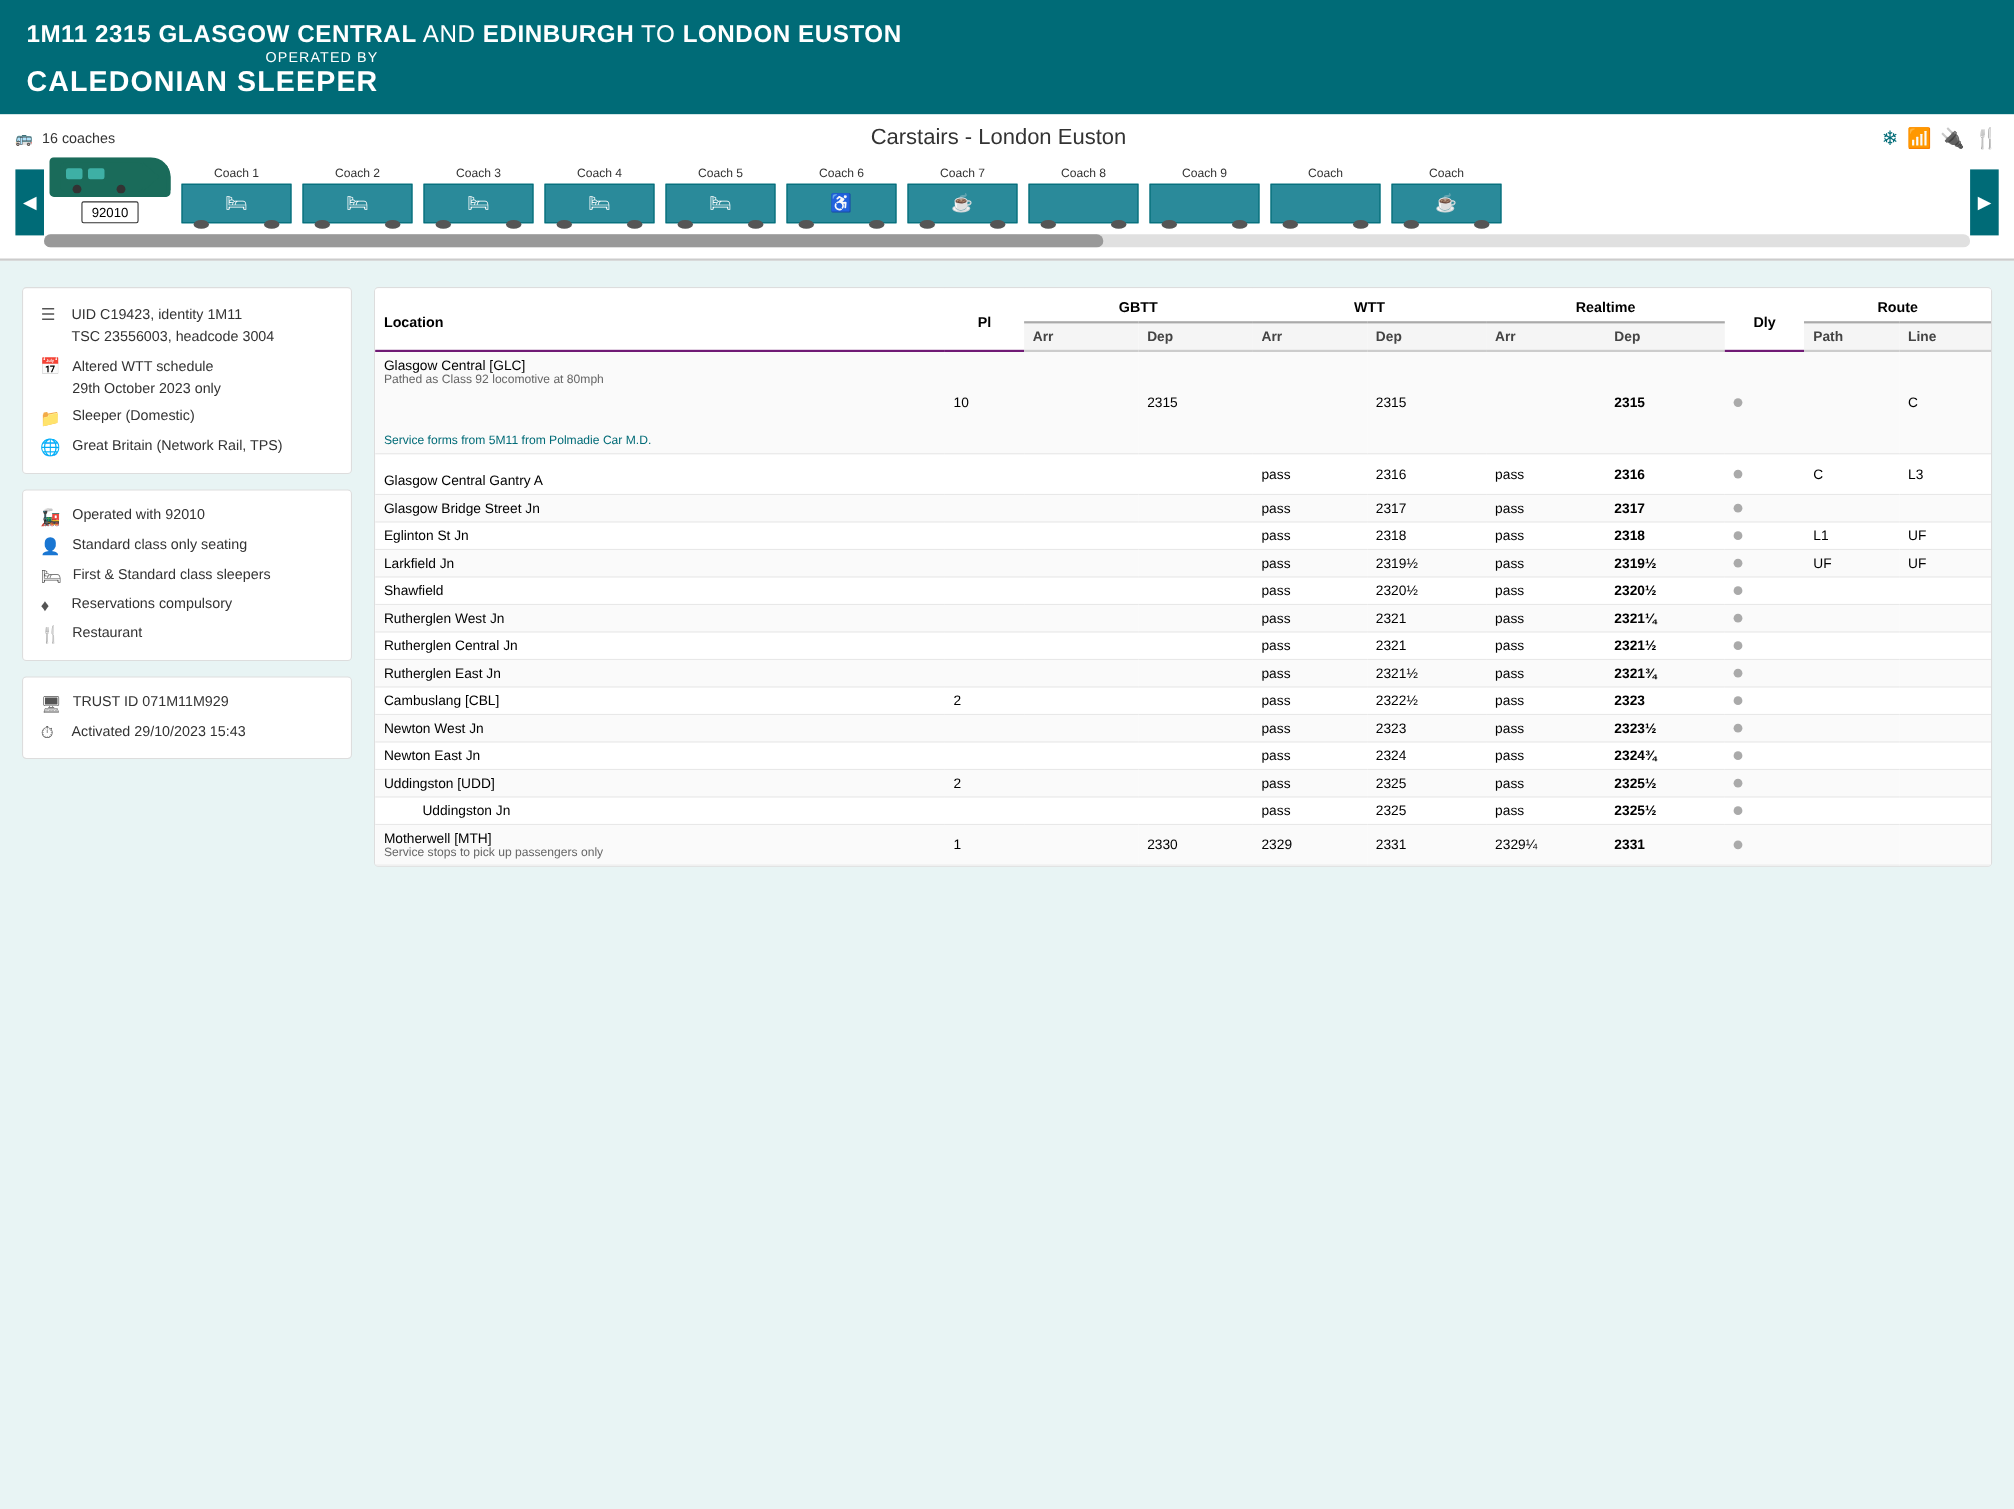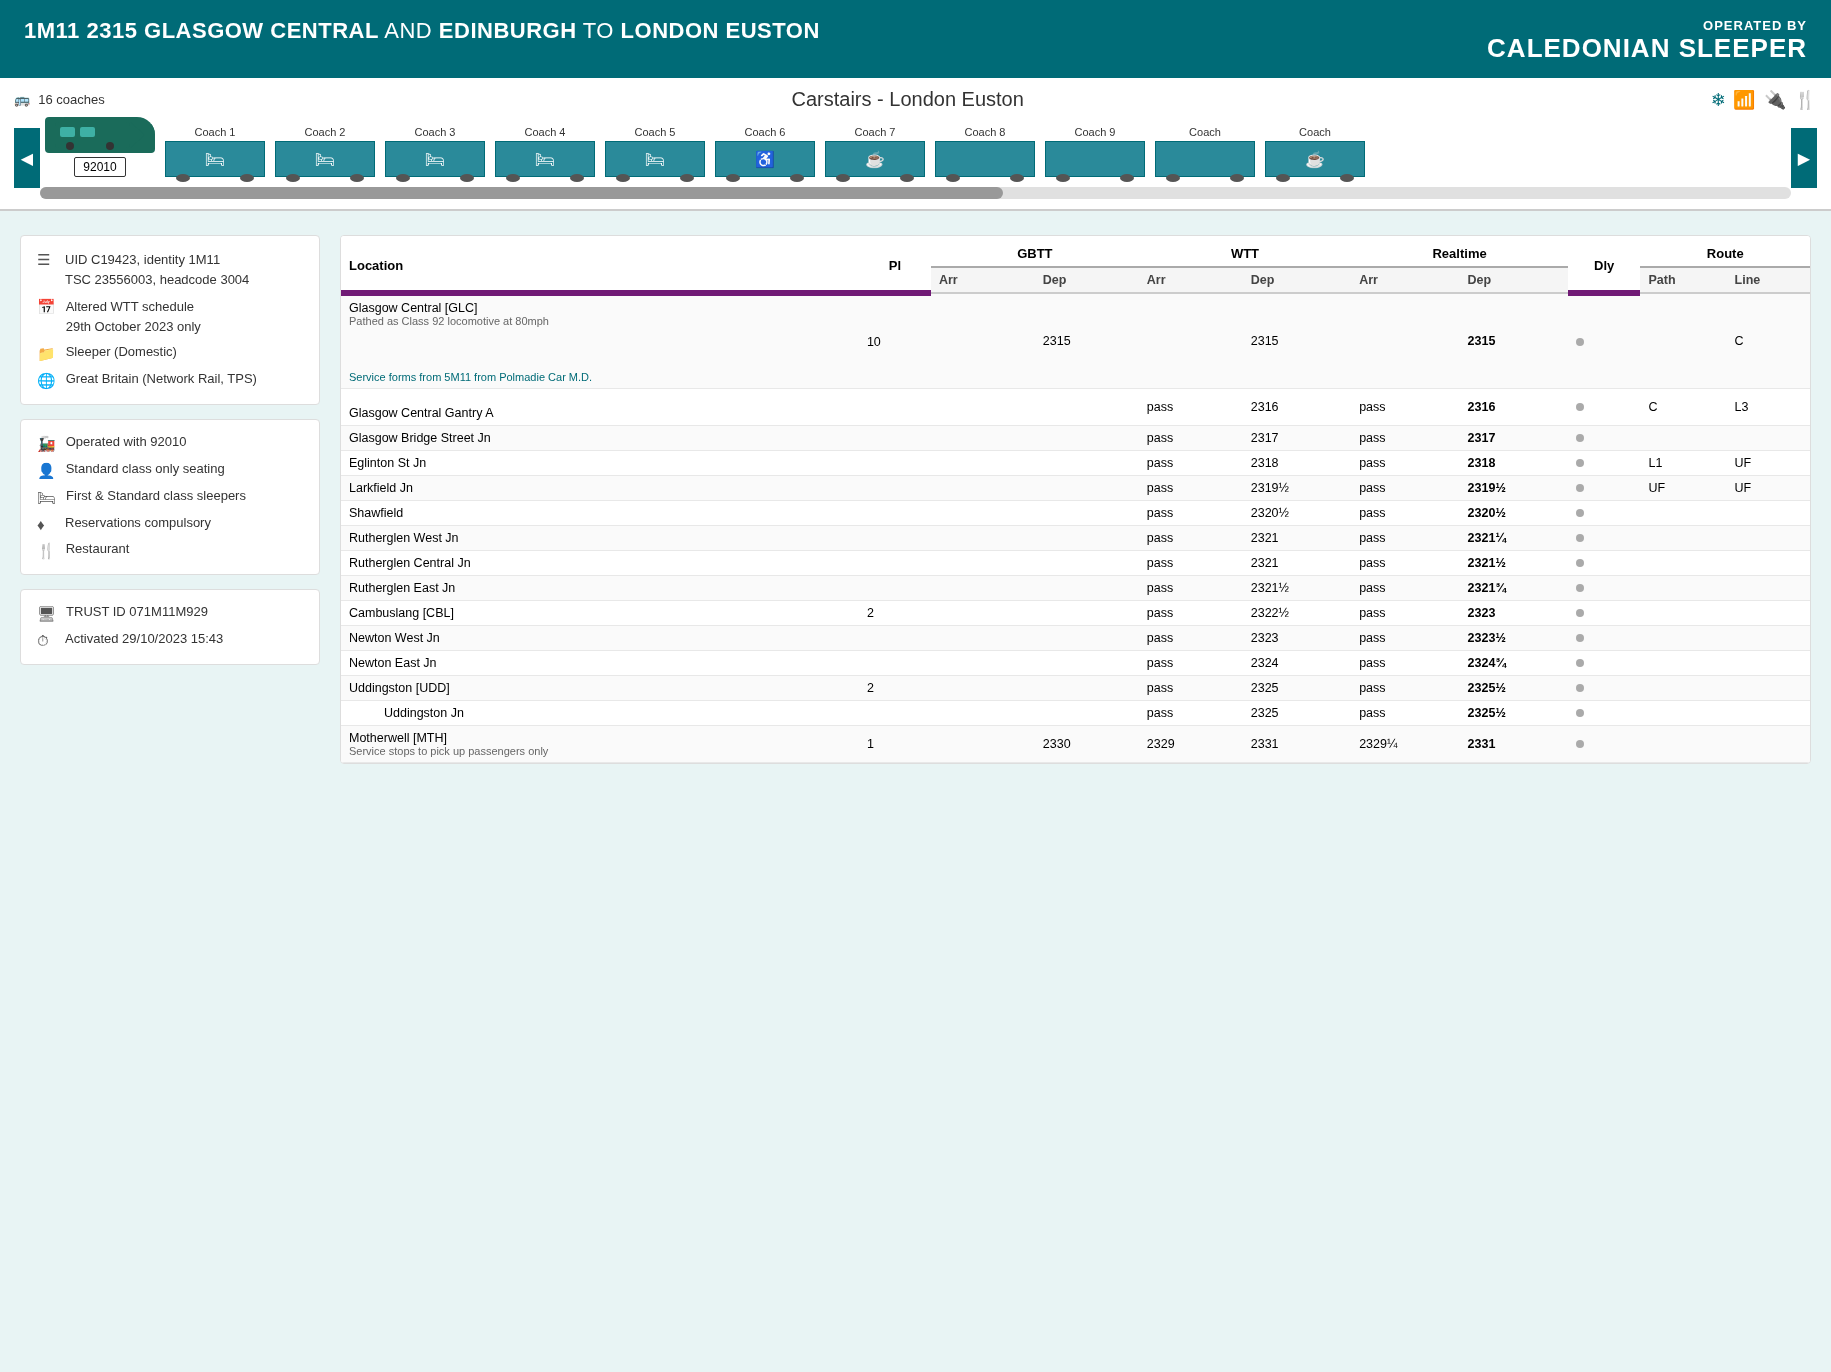--- a/index.html
+++ b/index.html
@@ -6,40 +6,41 @@
     body { font-family: Arial, sans-serif; background: #e8f4f4; font-size: 13px; }
 
     
     .header {
       background: #006b77;
       color: white;
       padding: 18px 24px 14px;
       display: flex;
       justify-content: space-between;
       align-items: flex-start;
+      flex-direction: column;
     }
     .header-left .train-title {
       font-size: 22px;
       font-weight: 400;
       letter-spacing: 0.5px;
     }
     .header-left .train-title .bold { font-weight: 900; }
     .header-left .date-sub {
       font-size: 14px;
       font-weight: 700;
       letter-spacing: 1px;
       margin-top: 4px;
     }
     .header-right {
       text-align: right;
     }
     .header-right .operated-by {
       font-size: 13px;
       letter-spacing: 1px;
-      font-weight: 700;
+      font-weight: 400;
     }
     .header-right .operator-name {
       font-size: 26px;
       font-weight: 900;
       letter-spacing: 1px;
     }
 
     
     .coach-area {
       background: white;
@@ -224,21 +225,21 @@
       padding: 5px 8px;
       text-align: left;
       border-bottom: 1px solid #e8e8e8;
       font-size: 12.5px;
     }
     .schedule-table thead tr:first-child th {
       background: white;
       text-align: center;
       font-weight: 600;
       font-size: 13px;
-      border-bottom: 6px solid #701a75;
+      border-bottom: 2px solid #701a75;
       padding-top: 10px;
     }
     .schedule-table thead tr:first-child th.location-col {
       text-align: left;
     }
     .schedule-table thead tr:second-child th {
       font-size: 11px;
     }
     .col-group-header {
       text-align: center !important;

